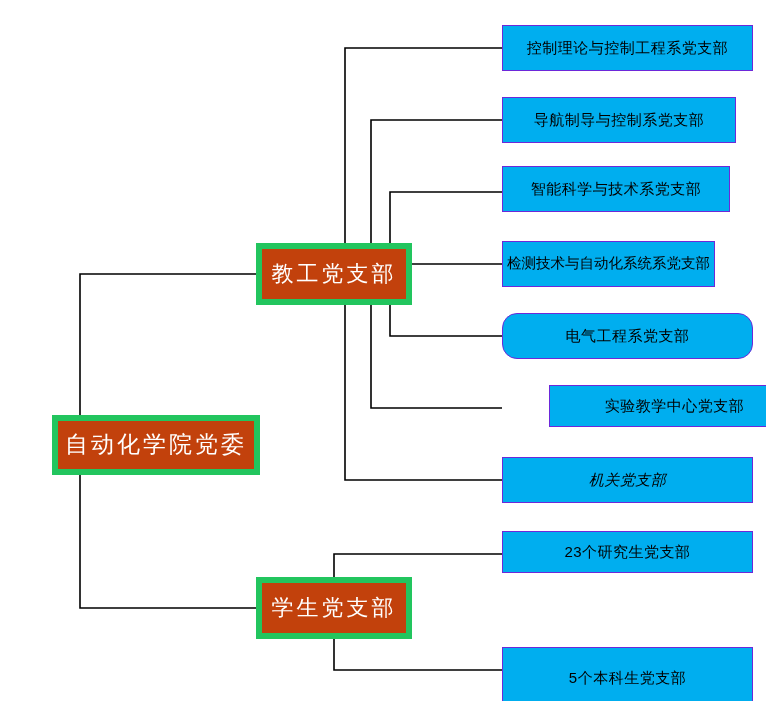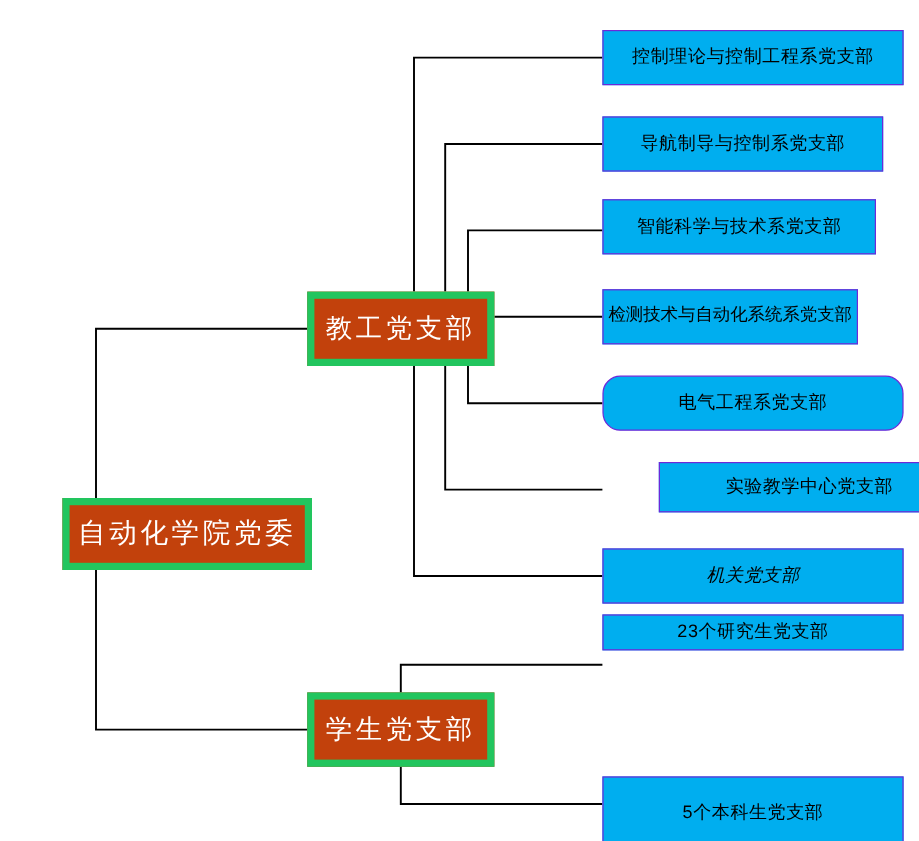--- a/index.html
+++ b/index.html
@@ -103,21 +103,21 @@
       </div>
       <div class="node node-leaf" style="left: 502px; top: 313px; width: 251px; height: 46px; border-radius: 15px;">
         <span>电气工程系党支部</span>
       </div>
       <div class="node node-leaf" style="left: 502px; top: 385px; width: 251px; height: 42px; margin-left: 47px;">
         <span>实验教学中心党支部</span>
       </div>
       <div class="node node-leaf" style="left: 502px; top: 457px; width: 251px; height: 46px; font-style: italic;">
         <span>机关党支部</span>
       </div>
-      <div class="node node-leaf" style="left: 502px; top: 512px; width: 251px; height: 30px;">
+      <div class="node node-leaf" style="left: 502px; top: 531px; width: 251px; height: 42px;">
         <span>23个研究生党支部</span>
       </div>
       <div class="node node-leaf" style="left: 502px; top: 647px; width: 251px; height: 62px;">
         <span>5个本科生党支部</span>
       </div>
     </div>
 
 </div>
 
 </body></html>

